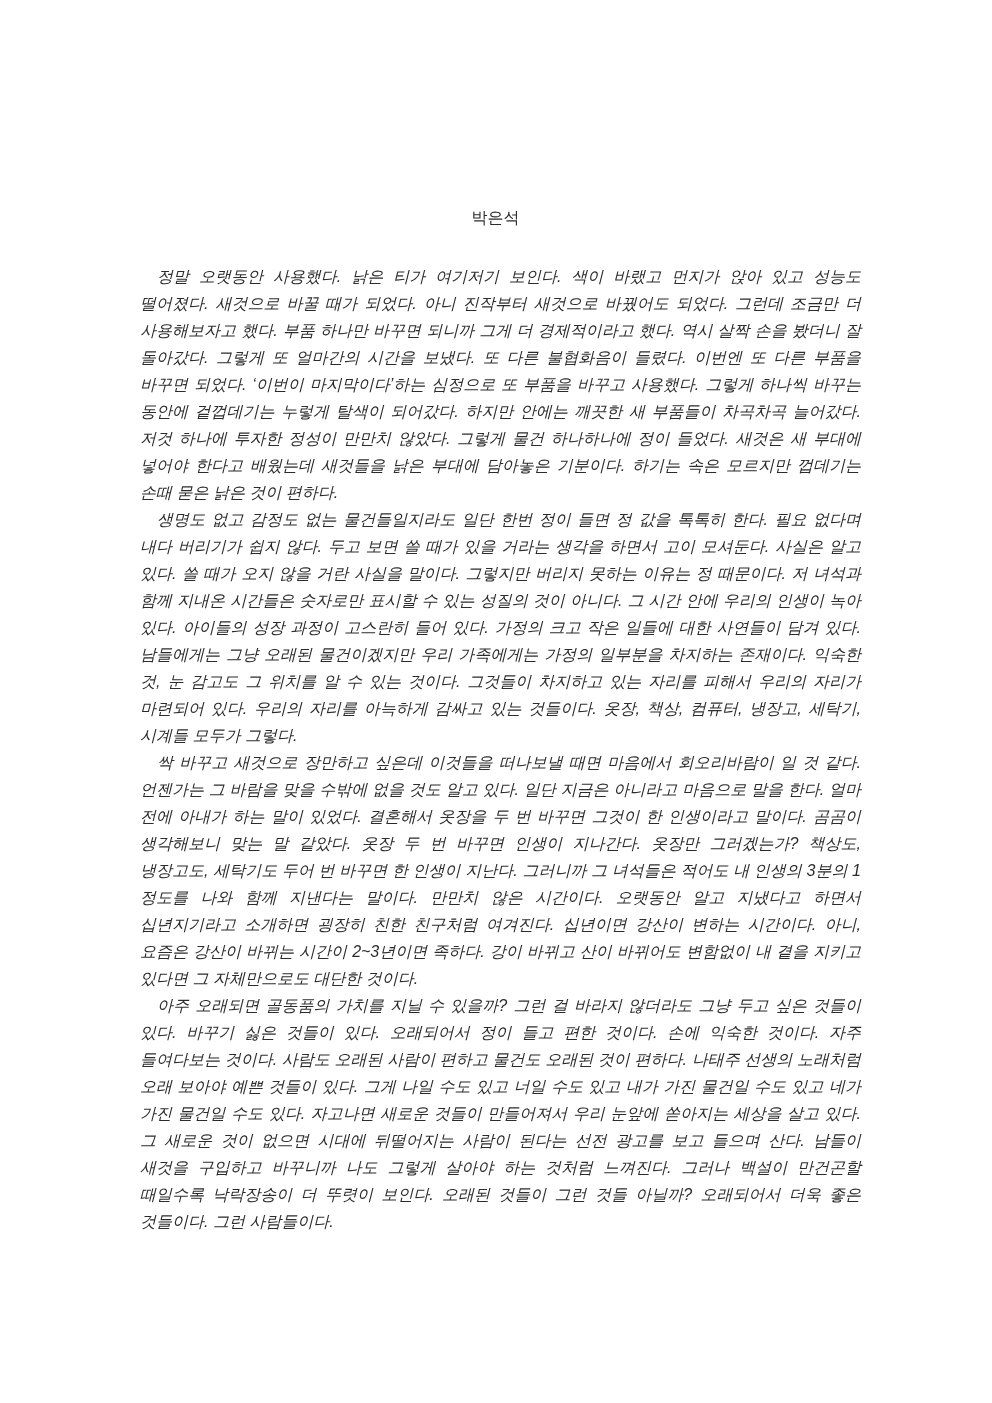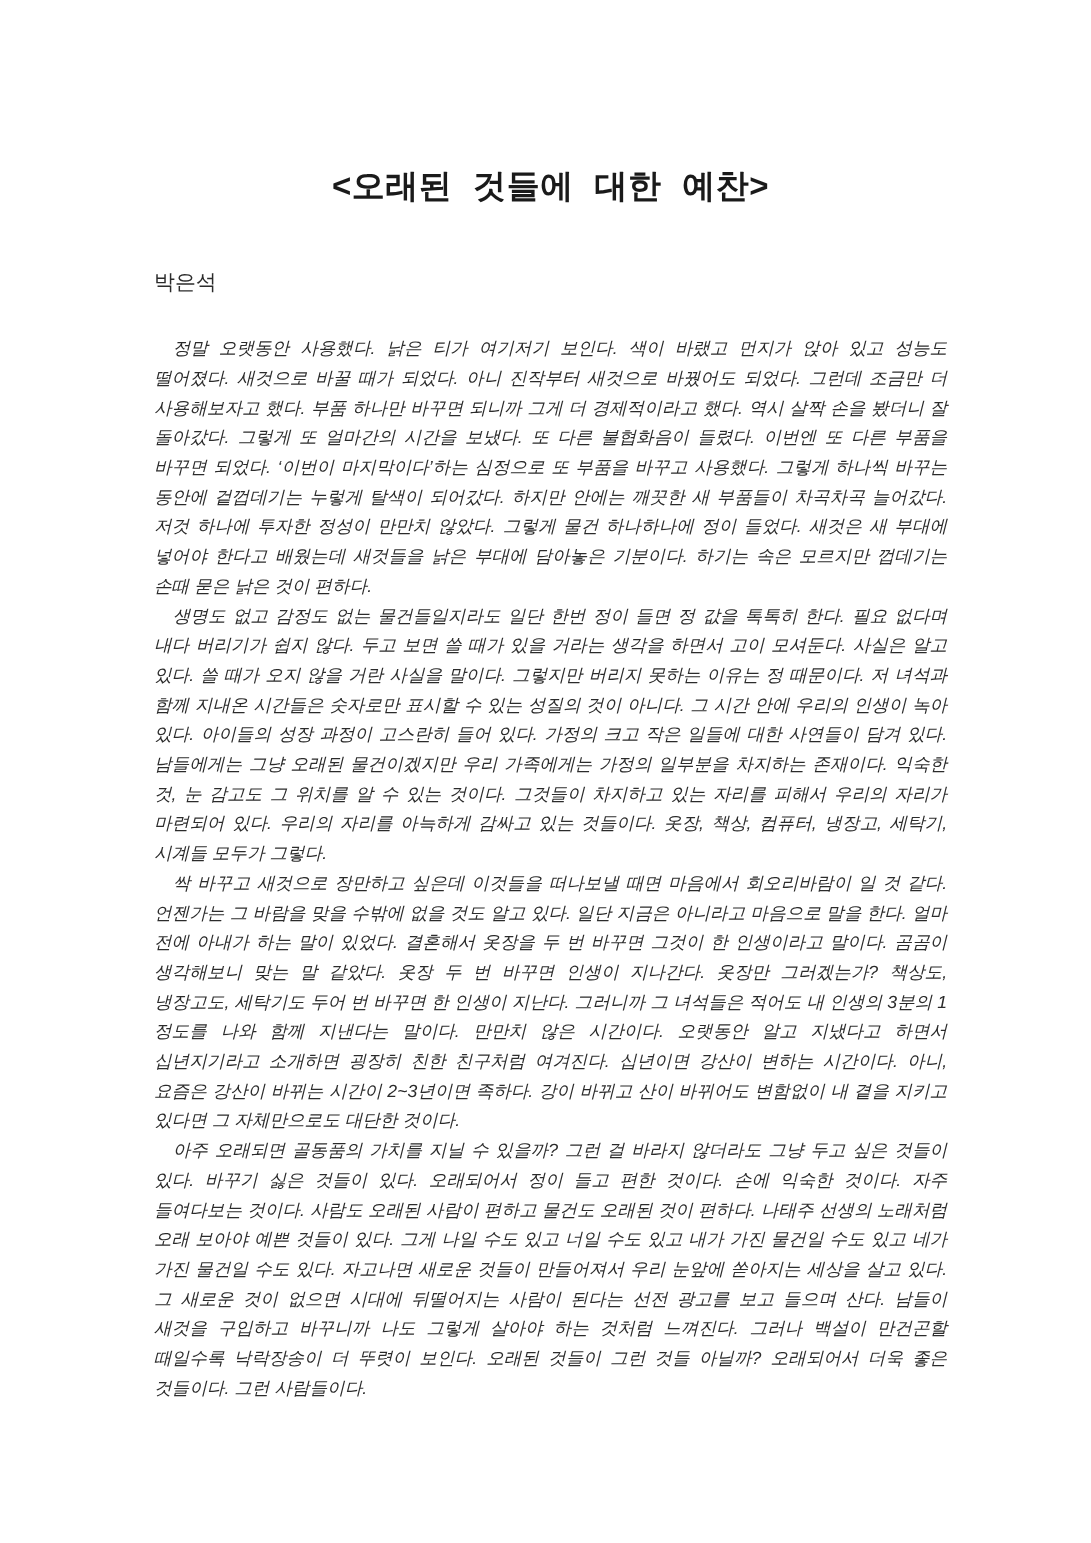--- a/index.html
+++ b/index.html
@@ -24,22 +24,22 @@
     font-size: 30px;
     font-weight: bold;
     color: #1a1a1a;
     letter-spacing: 0.5px;
     word-spacing: 10px;
     line-height: 1.2;
   }
   .doc-author {
     margin-top: 56px;
     padding-right: 10px;
-    text-align: left;
-    font-size: 19px;
+    text-align: center;
+    font-size: 16px;
     color: #2b2b2b;
   }
   .doc-body {
     margin-top: 34px;
     font-size: 16px;
     line-height: 27px;
     text-align: justify;
     text-justify: inter-word;
     word-break: keep-all;
     color: #2b2b2b;
@@ -49,21 +49,20 @@
     text-indent: 17px;
     font-style: italic;
   }
 </style>
 </head>
 <body>
 
 <div class="page">
   <div class="content">
 
-    <h1 class="doc-title">&lt;오래된 것들에 대한 예찬&gt;</h1>
 
     <div class="doc-author">박은석</div>
 
     <div class="doc-body">
       <p>정말 오랫동안 사용했다. 낡은 티가 여기저기 보인다. 색이 바랬고 먼지가 앉아 있고 성능도 떨어졌다. 새것으로 바꿀 때가 되었다. 아니 진작부터 새것으로 바꿨어도 되었다. 그런데 조금만 더 사용해보자고 했다. 부품 하나만 바꾸면 되니까 그게 더 경제적이라고 했다. 역시 살짝 손을 봤더니 잘 돌아갔다. 그렇게 또 얼마간의 시간을 보냈다. 또 다른 불협화음이 들렸다. 이번엔 또 다른 부품을 바꾸면 되었다. ‘이번이 마지막이다’하는 심정으로 또 부품을 바꾸고 사용했다. 그렇게 하나씩 바꾸는 동안에 겉껍데기는 누렇게 탈색이 되어갔다. 하지만 안에는 깨끗한 새 부품들이 차곡차곡 늘어갔다. 저것 하나에 투자한 정성이 만만치 않았다. 그렇게 물건 하나하나에 정이 들었다. 새것은 새 부대에 넣어야 한다고 배웠는데 새것들을 낡은 부대에 담아놓은 기분이다. 하기는 속은 모르지만 껍데기는 손때 묻은 낡은 것이 편하다.</p>
       <p>생명도 없고 감정도 없는 물건들일지라도 일단 한번 정이 들면 정 값을 톡톡히 한다. 필요 없다며 내다 버리기가 쉽지 않다. 두고 보면 쓸 때가 있을 거라는 생각을 하면서 고이 모셔둔다. 사실은 알고 있다. 쓸 때가 오지 않을 거란 사실을 말이다. 그렇지만 버리지 못하는 이유는 정 때문이다. 저 녀석과 함께 지내온 시간들은 숫자로만 표시할 수 있는 성질의 것이 아니다. 그 시간 안에 우리의 인생이 녹아 있다. 아이들의 성장 과정이 고스란히 들어 있다. 가정의 크고 작은 일들에 대한 사연들이 담겨 있다. 남들에게는 그냥 오래된 물건이겠지만 우리 가족에게는 가정의 일부분을 차지하는 존재이다. 익숙한 것, 눈 감고도 그 위치를 알 수 있는 것이다. 그것들이 차지하고 있는 자리를 피해서 우리의 자리가 마련되어 있다. 우리의 자리를 아늑하게 감싸고 있는 것들이다. 옷장, 책상, 컴퓨터, 냉장고, 세탁기, 시계들 모두가 그렇다.</p>
       <p>싹 바꾸고 새것으로 장만하고 싶은데 이것들을 떠나보낼 때면 마음에서 회오리바람이 일 것 같다. 언젠가는 그 바람을 맞을 수밖에 없을 것도 알고 있다. 일단 지금은 아니라고 마음으로 말을 한다. 얼마 전에 아내가 하는 말이 있었다. 결혼해서 옷장을 두 번 바꾸면 그것이 한 인생이라고 말이다. 곰곰이 생각해보니 맞는 말 같았다. 옷장 두 번 바꾸면 인생이 지나간다. 옷장만 그러겠는가? 책상도, 냉장고도, 세탁기도 두어 번 바꾸면 한 인생이 지난다. 그러니까 그 녀석들은 적어도 내 인생의 3분의 1 정도를 나와 함께 지낸다는 말이다. 만만치 않은 시간이다. 오랫동안 알고 지냈다고 하면서 십년지기라고 소개하면 굉장히 친한 친구처럼 여겨진다. 십년이면 강산이 변하는 시간이다. 아니, 요즘은 강산이 바뀌는 시간이 2~3년이면 족하다. 강이 바뀌고 산이 바뀌어도 변함없이 내 곁을 지키고 있다면 그 자체만으로도 대단한 것이다.</p>
       <p>아주 오래되면 골동품의 가치를 지닐 수 있을까? 그런 걸 바라지 않더라도 그냥 두고 싶은 것들이 있다. 바꾸기 싫은 것들이 있다. 오래되어서 정이 들고 편한 것이다. 손에 익숙한 것이다. 자주 들여다보는 것이다. 사람도 오래된 사람이 편하고 물건도 오래된 것이 편하다. 나태주 선생의 노래처럼 오래 보아야 예쁜 것들이 있다. 그게 나일 수도 있고 너일 수도 있고 내가 가진 물건일 수도 있고 네가 가진 물건일 수도 있다. 자고나면 새로운 것들이 만들어져서 우리 눈앞에 쏟아지는 세상을 살고 있다. 그 새로운 것이 없으면 시대에 뒤떨어지는 사람이 된다는 선전 광고를 보고 들으며 산다. 남들이 새것을 구입하고 바꾸니까 나도 그렇게 살아야 하는 것처럼 느껴진다. 그러나 백설이 만건곤할 때일수록 낙락장송이 더 뚜렷이 보인다. 오래된 것들이 그런 것들 아닐까? 오래되어서 더욱 좋은 것들이다. 그런 사람들이다.</p>
     </div>
 

